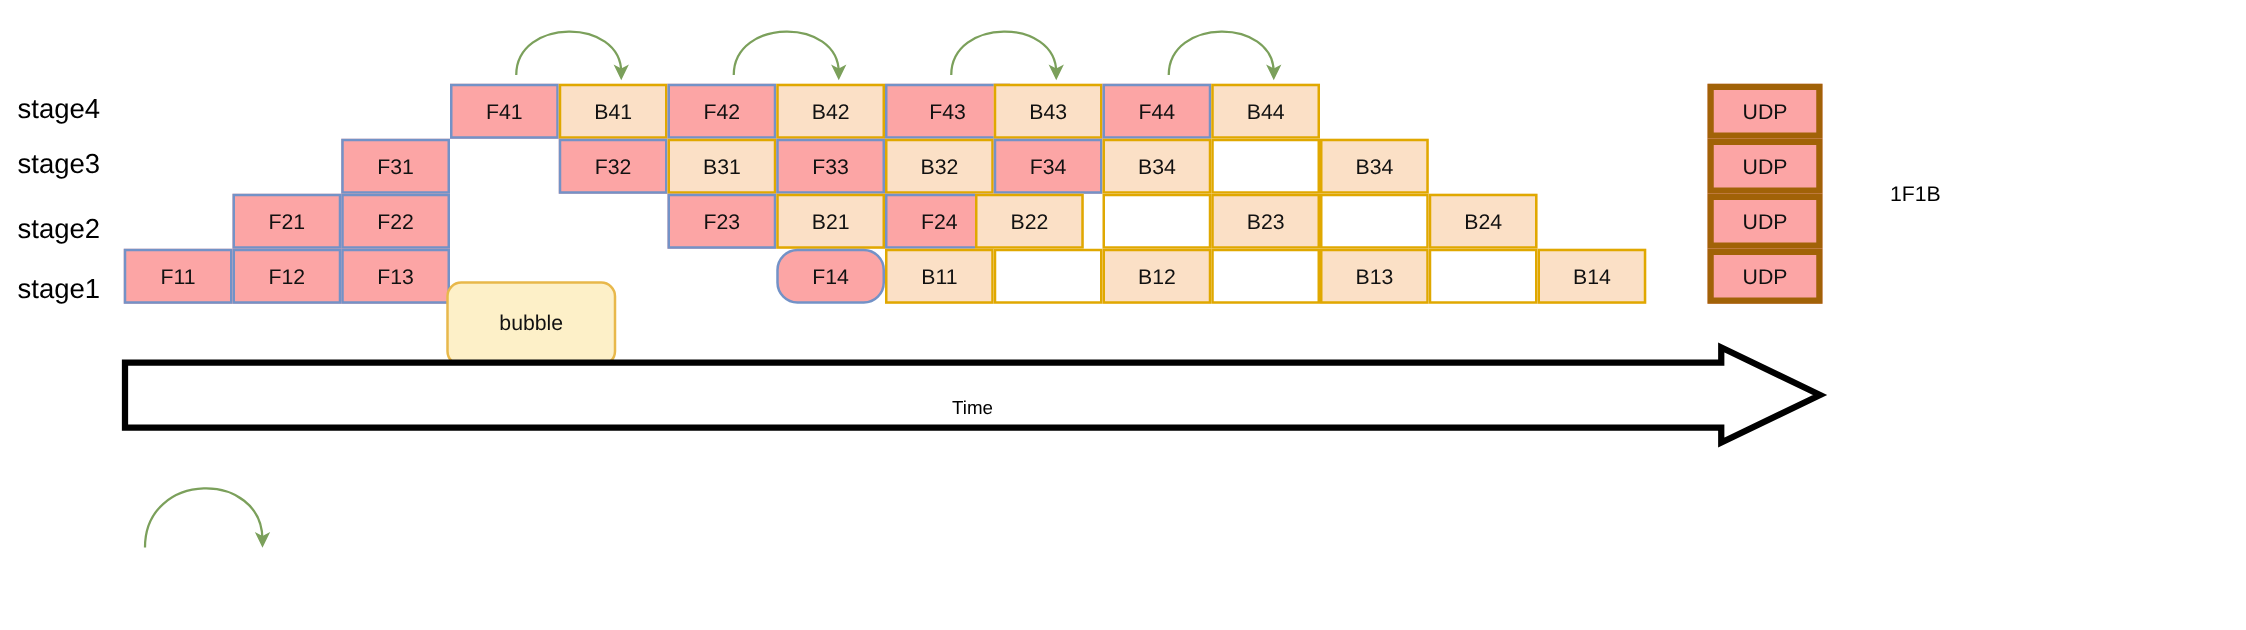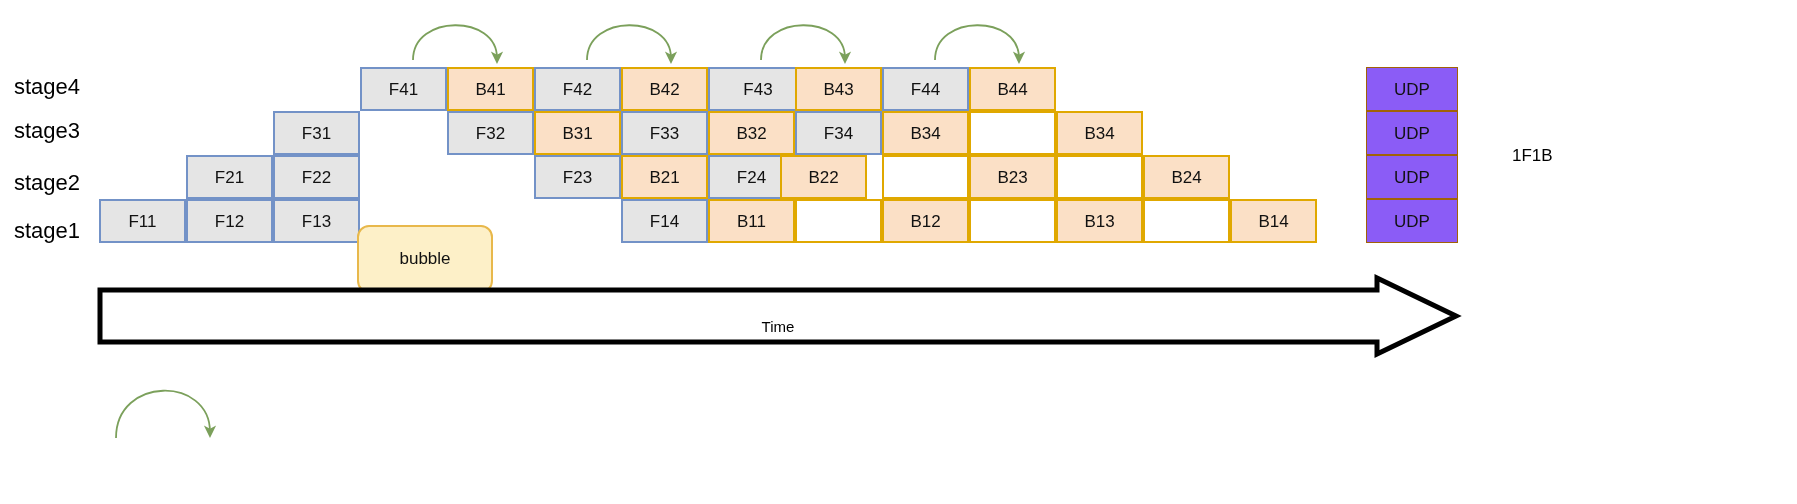--- a/index.html
+++ b/index.html
@@ -6,24 +6,24 @@
   body{width:1797px;height:504px;position:relative;
        font-family:"Liberation Sans","DejaVu Sans",sans-serif;color:#000;overflow:hidden;}
   #stage{position:absolute;left:0;top:0;width:1797px;height:504px;}
 
   .stage-label{position:absolute;font-size:22px;color:#000;white-space:nowrap;
                text-align:left;line-height:1;}
 
   .cell{position:absolute;height:44px;box-sizing:border-box;
         display:flex;align-items:center;justify-content:center;
         font-size:17px;line-height:1;color:#111;}
-  .cell.fwd{background:#e5e5e5;border:2px solid #7392c7;}
+  .cell.fwd{background:#fca5a5;border:2px solid #7392c7;}
   .cell.bwd{background:#fbe0c6;border:2px solid #e0a800;}
   .cell.empty{background:#ffffff;border:2px solid #e0a800;}
-  .cell.udp{background:#8b5cf6;border:1px solid #a16207;text-align:right;}
+  .cell.udp{background:#fca5a5;border:5px solid #a16207;text-align:right;}
 
   .bubble{position:absolute;background:#fdf0c8;border:2px solid #e8b84b;
           border-radius:12px;display:flex;align-items:center;justify-content:center;
           font-size:17px;color:#111;box-sizing:border-box;}
 
   .side-note{position:absolute;font-size:17px;color:#000;white-space:nowrap;}
 
   .time-arrow{position:absolute;}
   .time-label{position:absolute;font-size:15px;color:#000;text-align:center;}
 
@@ -67,21 +67,21 @@
       <div class="cell bwd" style="left: 621px; top: 155px; width: 87px; height: 44px;">B21</div>
       <div class="cell fwd" style="left: 708px; top: 155px; width: 87px; height: 44px;">F24</div>
       <div class="cell bwd" style="left: 780px; top: 155px; width: 87px; height: 44px;">B22</div>
       <div class="cell empty" style="left: 882px; top: 155px; width: 87px; height: 44px;"></div>
       <div class="cell bwd" style="left: 969px; top: 155px; width: 87px; height: 44px; text-align: center;">B23</div>
       <div class="cell empty" style="left: 1056px; top: 155px; width: 87px; height: 44px;"></div>
       <div class="cell bwd" style="left: 1143px; top: 155px; width: 87px; height: 44px;">B24</div>
       <div class="cell fwd" style="left: 99px; top: 199px; width: 87px; height: 44px;">F11</div>
       <div class="cell fwd" style="left: 186px; top: 199px; width: 87px; height: 44px;">F12</div>
       <div class="cell fwd" style="left: 273px; top: 199px; width: 87px; height: 44px;">F13</div>
-      <div class="cell fwd" style="left: 621px; top: 199px; width: 87px; height: 44px;">F14</div>
+      <div class="cell fwd" style="left: 621px; top: 199px; width: 87px; height: 44px; border-radius: 17px;">F14</div>
       <div class="cell bwd" style="left: 708px; top: 199px; width: 87px; height: 44px;">B11</div>
       <div class="cell empty" style="left: 795px; top: 199px; width: 87px; height: 44px;"></div>
       <div class="cell bwd" style="left: 882px; top: 199px; width: 87px; height: 44px;">B12</div>
       <div class="cell empty" style="left: 969px; top: 199px; width: 87px; height: 44px;"></div>
       <div class="cell bwd" style="left: 1056px; top: 199px; width: 87px; height: 44px;">B13</div>
       <div class="cell empty" style="left: 1143px; top: 199px; width: 87px; height: 44px;"></div>
       <div class="cell bwd" style="left: 1230px; top: 199px; width: 87px; height: 44px;">B14</div>
     </div>
 
   <div class="bubble" id="bubble-box" style="left: 357px; top: 178px; width: 136px; height: 68px; margin-top: 47px;">bubble</div>

